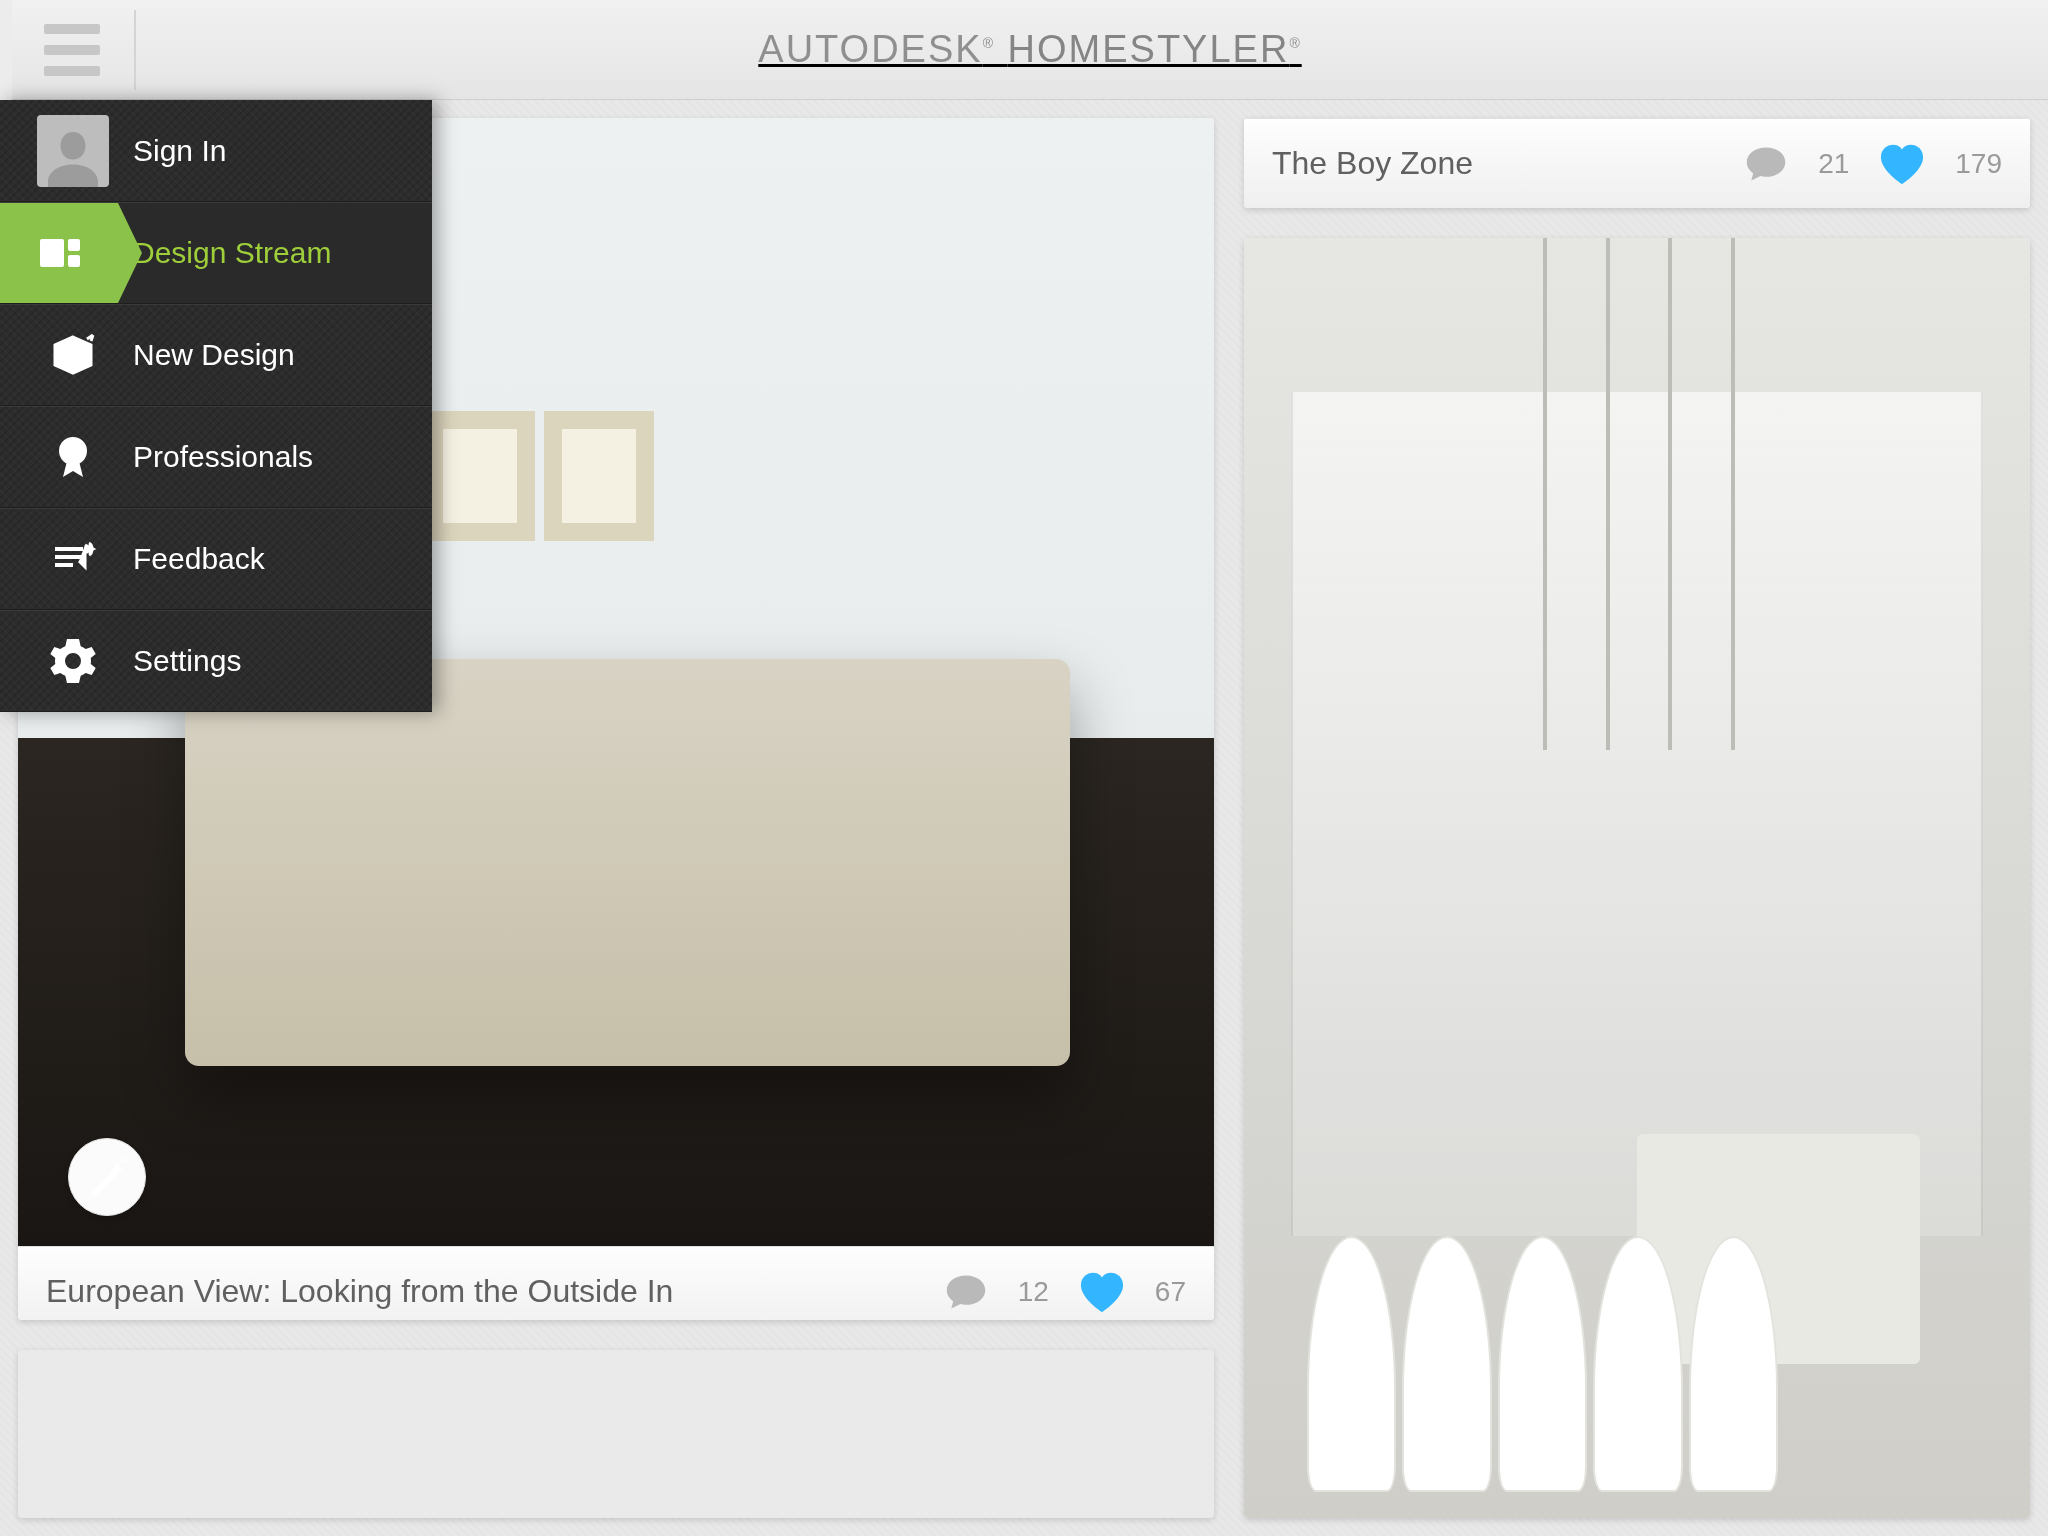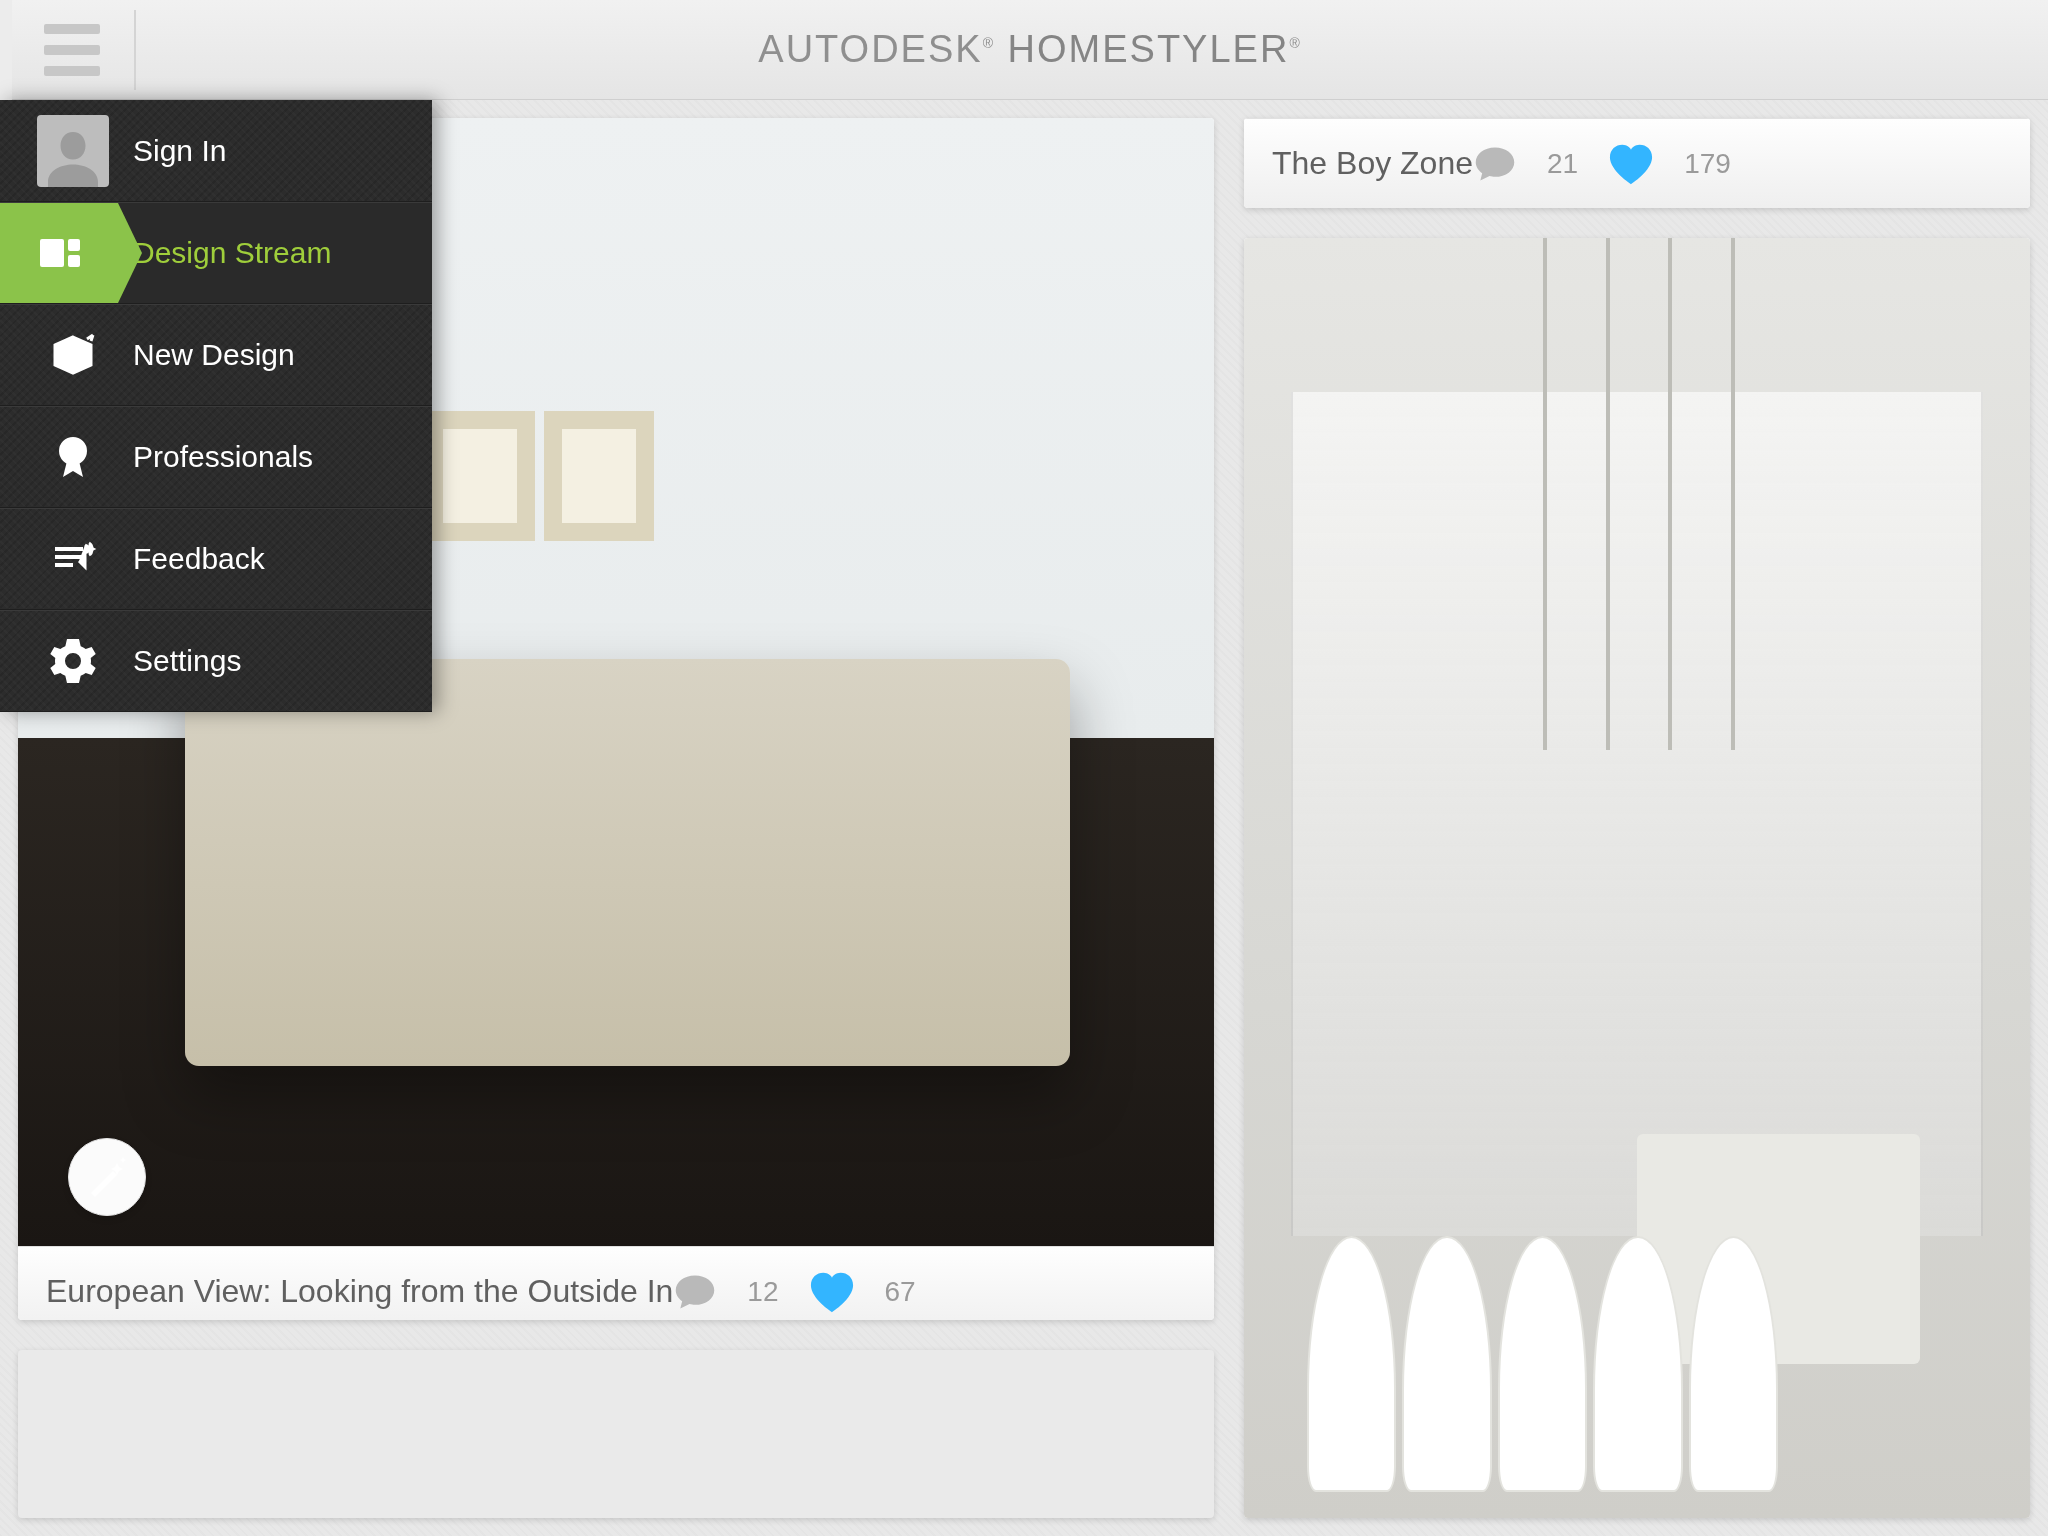--- a/index.html
+++ b/index.html
@@ -4,21 +4,21 @@
 <style>
   * { box-sizing: border-box; margin: 0; padding: 0; }
   html, body { width: 2048px; height: 1536px; font-family: "Helvetica Neue", Arial, sans-serif; overflow: hidden; }
   body { background: #ececec; }
 
   
   .header {
     position: absolute; top: 0; left: 12px; right: 0; height: 100px;
     background: linear-gradient(#f1f1f1, #e5e5e5);
     border-bottom: 1px solid #cfcfcf;
-    display: flex; align-items: center; justify-content: center;
+    display: flex; align-items: center; justify-content: center; text-decoration: underline;
   }
   .hamburger {
     position: absolute; left: 32px; top: 24px;
     width: 56px; height: 52px; cursor: pointer;
     display: flex; flex-direction: column; justify-content: space-between;
   }
   .hamburger span {
     display: block; height: 10px; background: #c7c7c7; border-radius: 2px;
   }
   .header-divider {
@@ -49,21 +49,21 @@
     background: #fff; border-radius: 4px; overflow: hidden;
     box-shadow: 0 2px 6px rgba(0,0,0,0.15);
     position: relative;
   }
   .card-img { width: 100%; display: block; }
   .card-img.large { height: 1128px; }
   .card-img.med   { height: 694px; }
   .card-footer {
     height: 90px; padding: 0 28px;
     background: linear-gradient(#fefefe, #efefef);
-    display: flex; align-items: center; 
+    display: flex; align-items: center; justify-content: space-between;
     border-top: 1px solid #e1e1e1;
   }
   .card-title { font-size: 32px; color: #606060; font-weight: 300; }
   .stats { display: flex; align-items: center; gap: 30px; }
   .stat-num { font-size: 28px; color: #9a9a9a; font-weight: 300; }
 
   .wand-badge {
     position: absolute; width: 78px; height: 78px; border-radius: 50%;
     background: #fbfbfb; border: 1px solid #e4e4e4;
     display: flex; align-items: center; justify-content: center;

